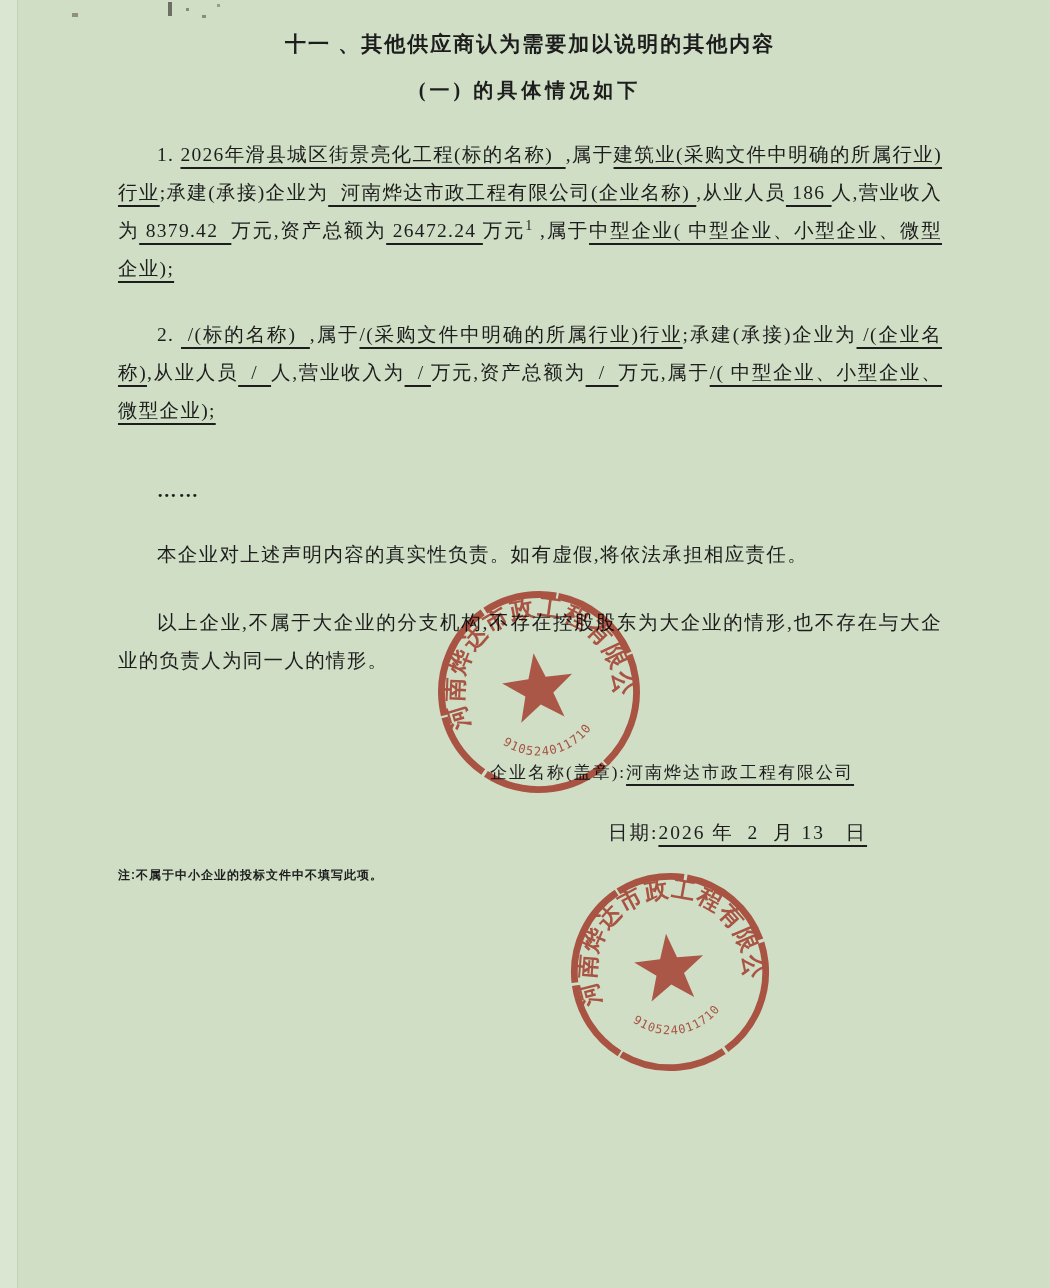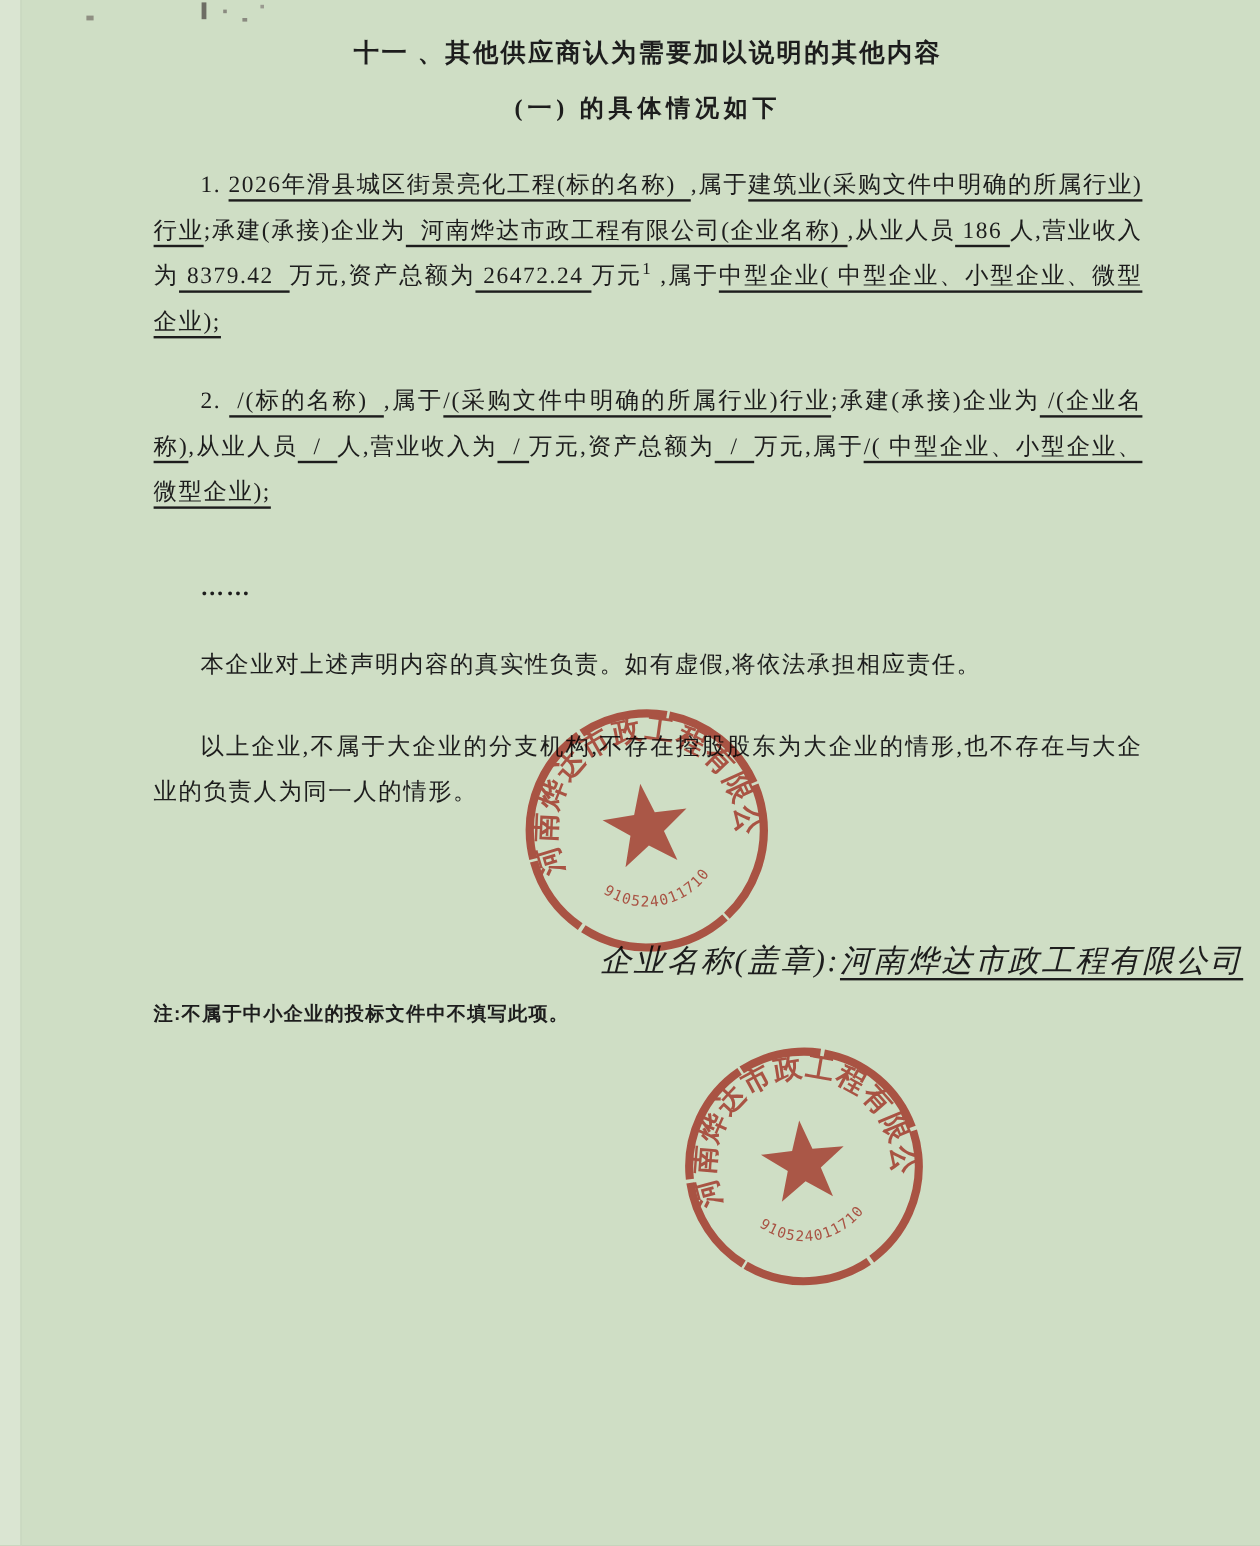--- a/index.html
+++ b/index.html
@@ -16,21 +16,21 @@
     position:absolute; left:0; top:0; width:17px; height:100%;
     background:#dae5d2; border-right:1px solid #c3d3b9;
   }
   .artifact { position:absolute; background:#6d6d64; }
   .a1 { left:168px; top:2px;  width:4px;  height:14px; }
   .a2 { left:186px; top:8px;  width:3px;  height:3px;  background:#8a8a80;}
   .a3 { left:202px; top:15px; width:4px;  height:3px;  background:#8a8a80;}
   .a4 { left:217px; top:4px;  width:3px;  height:3px;  background:#9a9a90;}
   .a5 { left:72px;  top:13px; width:6px;  height:4px;  background:#8f8f82;}
 
-  .content { position:absolute; left:128px; top:0; width:824px; }
+  .content { position:absolute; left:118px; top:0; width:824px; }
 
   .doc-title {
     margin-top:30px; text-align:center;
     font-size:21px; font-weight:bold; letter-spacing:2px;
   }
   .doc-subtitle {
     margin-top:19px; text-align:center;
     font-size:20px; font-weight:bold; letter-spacing:4px;
   }
   .para {
@@ -41,26 +41,26 @@
   .p-intro  { margin-top:34px; }
   .p-item1  { margin-top:32px; }
   .p-item2  { margin-top:28px; }
   .p-ellipsis { margin-top:42px; font-weight:bold; letter-spacing:2px; }
   .p-branch { margin-top:30px; }
   .p-truth  { margin-top:26px; }
 
   .u { text-decoration:underline; text-underline-offset:6px; text-decoration-thickness:1.5px; }
   .sup { vertical-align:super; font-size:14px; line-height:0; }
 
-  .sig-line  { margin-top:104px; padding-left:372px; font-size:26px; line-height:34px; letter-spacing:2px; white-space:pre;font-style:italic; }
+  .sig-line  { margin-top:76px; padding-left:372px; font-size:17px; line-height:34px; letter-spacing:2px; white-space:pre; }
   .date-line { margin-top:26px;  padding-left:490px; font-size:19.5px; line-height:34px; letter-spacing:2px; white-space:pre; }
 
   .notes-heading   { margin-top:20px; font-size:16px; letter-spacing:2px; }
   .notes-body      { margin-top:16px; font-size:16px; letter-spacing:3px; }
-  .notes-important { margin-top:17px; font-size:16px; font-weight:bold; letter-spacing:1px; font-family:"Liberation Sans","DejaVu Sans",sans-serif; }
+  .notes-important { margin-top:17px; font-size:12px; font-weight:bold; letter-spacing:1px; font-family:"Liberation Sans","DejaVu Sans",sans-serif; }
 
   .stamp {
     position:absolute;
     mix-blend-mode:multiply;
     opacity:0.87;
     pointer-events:none;
   }
   .stamp1 { left:433px; top:586px; width:212px; height:212px; transform:rotate(-8deg); }
   .stamp2 { left:566px; top:868px; width:208px; height:208px; transform:rotate(-6deg); }
   .stamp svg { width:100%; height:100%; }
@@ -89,20 +89,21 @@
     <p class="para indent p-item2"><span>2. </span><span class="u">&nbsp;/(标的名称)&nbsp;&nbsp;</span><span>,属于</span><span class="u">/(采购文件中明确的所属行业)行业</span><span>;承建(承接)企业为</span><span class="u">&nbsp;/(企业名称)</span><span>,从业人员</span><span class="u">&nbsp;&nbsp;/&nbsp;&nbsp;</span><span>人,营业收入为</span><span class="u">&nbsp;&nbsp;/&nbsp;</span><span>万元,资产总额为</span><span class="u">&nbsp;&nbsp;/&nbsp;&nbsp;</span><span>万元,属于</span><span class="u">/(&nbsp;中型企业、小型企业、微型企业);</span></p>
 
     <p class="para indent p-ellipsis">……</p>
 
     <p class="para indent p-truth">本企业对上述声明内容的真实性负责。如有虚假,将依法承担相应责任。</p>
 
     <p class="para indent p-branch">以上企业,不属于大企业的分支机构,不存在控股股东为大企业的情形,也不存在与大企业的负责人为同一人的情形。</p>
 
     <div class="sig-line"><span>企业名称(盖章):</span><span class="u">河南烨达市政工程有限公司</span></div>
 
+    <div class="date-line"><span>日期:</span><span class="u">2026 年&nbsp;&nbsp;2&nbsp;&nbsp;月 13&nbsp;&nbsp;&nbsp;日</span></div>
 
     <div class="notes-important">注:不属于中小企业的投标文件中不填写此项。</div>
 
   </div>
 
   <div class="stamp stamp1">
     <svg viewBox="0 0 200 200">
       <defs>
         <path id="arcTop1" d="M 32.3,124.6 A 72,72 0 1 1 167.7,124.6" fill="none"></path>
         <path id="arcBottom1" d="M 57.6,142.4 A 60,60 0 0 0 142.4,142.4" fill="none"></path>

